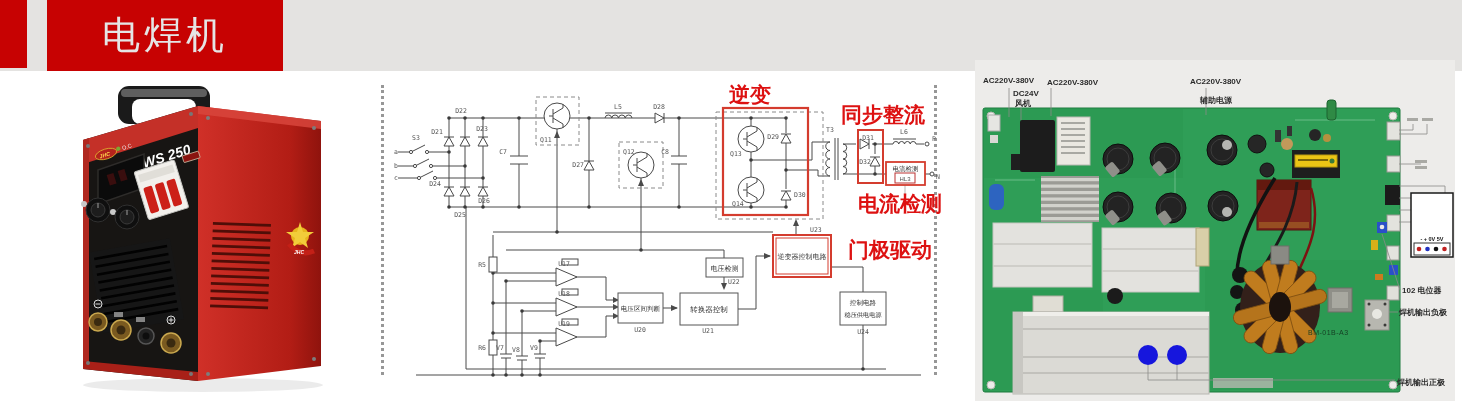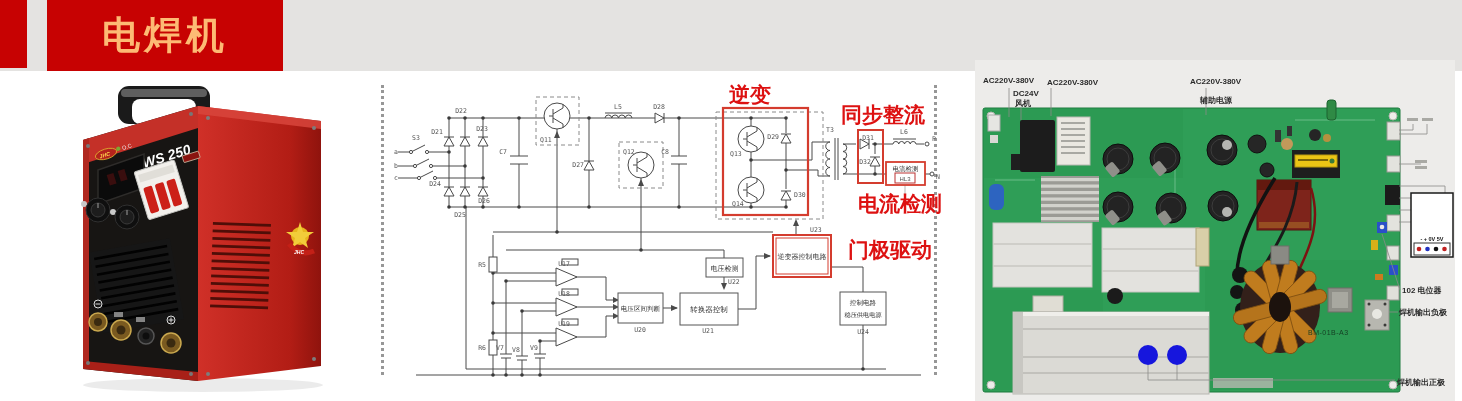--- a/index.html
+++ b/index.html
@@ -2,21 +2,21 @@
 <html><head>
 <meta charset="utf-8">
 <style>
   html,body{margin:0;padding:0;background:#fff;}
   .frame{position:relative;width:1462px;height:401px;background:#ffffff;overflow:hidden;
          font-family:"Liberation Sans",sans-serif;}
   .top-strip{position:absolute;left:0;top:0;width:1462px;height:71px;background:#e4e3e1;}
   .accent-block{position:absolute;left:0;top:0;width:27px;height:68px;background:#c70202;}
   .banner{position:absolute;left:47px;top:0;width:236px;height:71px;background:#c70202;
           display:flex;align-items:center;justify-content:center;}
-  .banner-title{color:#fdba74;font-size:38px;font-weight:bold;letter-spacing:4px;}
+  .banner-title{color:#e5e5e5;font-size:38px;font-weight:normal;letter-spacing:4px;}
   .photo-zone{position:absolute;}
   .sep{position:absolute;width:0;border-left:3px dotted #979797;}
   svg{overflow:visible;display:block;}
   text{font-family:"Liberation Sans",sans-serif;}
   .ref{font-family:"DejaVu Sans Mono",monospace;font-size:6.5px;fill:#555;}
   .cjk{fill:#333;}
   .ann{fill:#dd1111;font-weight:bold;font-size:21px;}
   .pcb-lab{font-size:8px;font-weight:bold;fill:#2b2b2b;}
 </style>
 </head>

